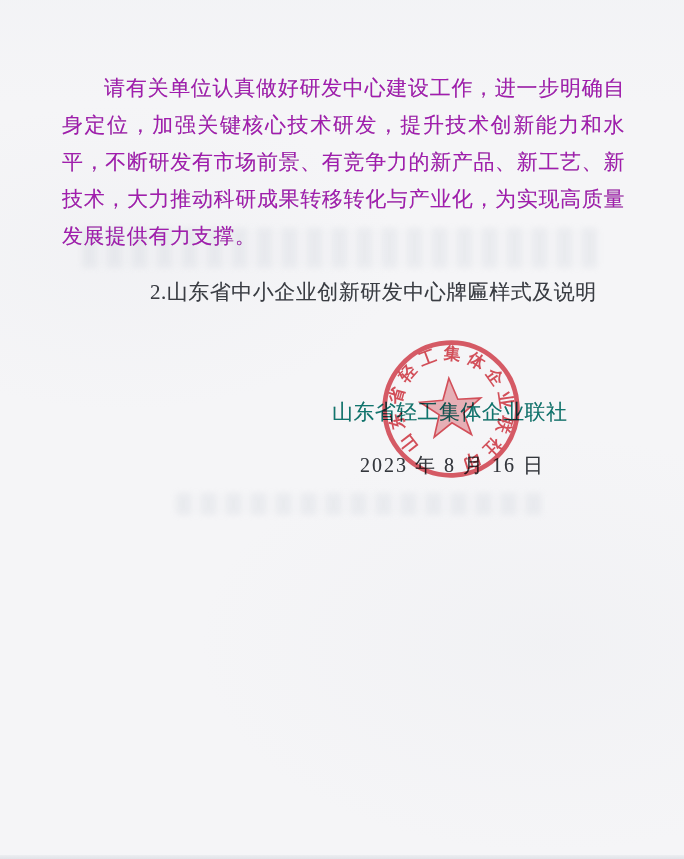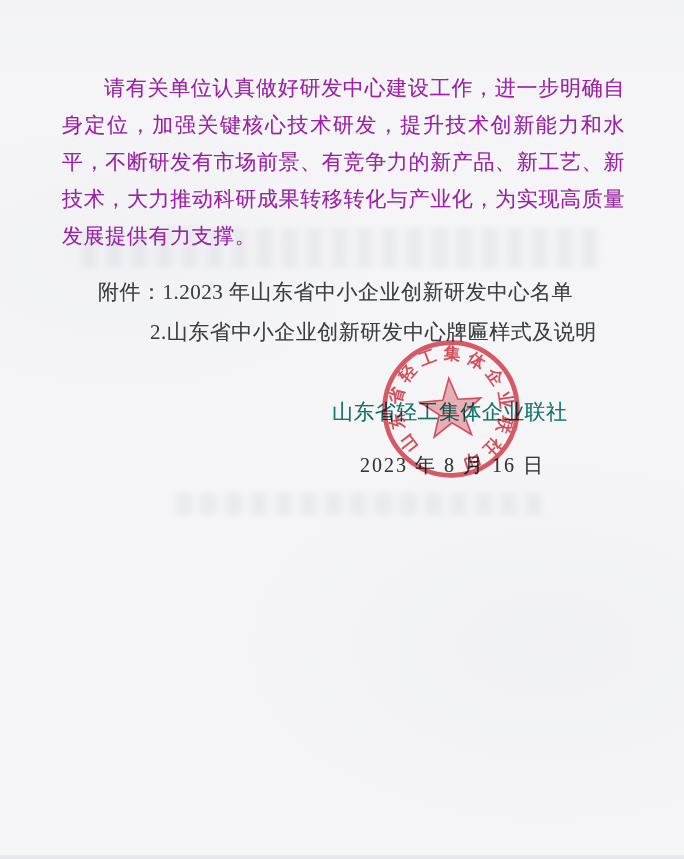--- a/index.html
+++ b/index.html
@@ -86,21 +86,20 @@
 <body>
 
 <div class="paper-texture"></div>
 
 <div class="ghost ghost-1"></div>
 <div class="ghost ghost-2"></div>
 
 <div class="body-paragraph">请有关单位认真做好研发中心建设工作，进一步明确自身定位，加强关键核心技术研发，提升技术创新能力和水平，不断研发有市场前景、有竞争力的新产品、新工艺、新技术，大力推动科研成果转移转化与产业化，为实现高质量发展提供有力支撑。</div>
 
 <div class="attachments">
-  <div class="att-line"><span>附件：</span><span>1.2023 年山东省中小企业创新研发中心名单</span></div>
   <div class="att-line second">2.山东省中小企业创新研发中心牌匾样式及说明</div>
 </div>
 
 <div class="signature-block">
   <div class="org-name">山东省轻工集体企业联社</div>
   <div class="doc-date">2023 年 8 月 16 日</div>
 </div>
 
 <div class="seal">
   <svg viewBox="0 0 140 140">

